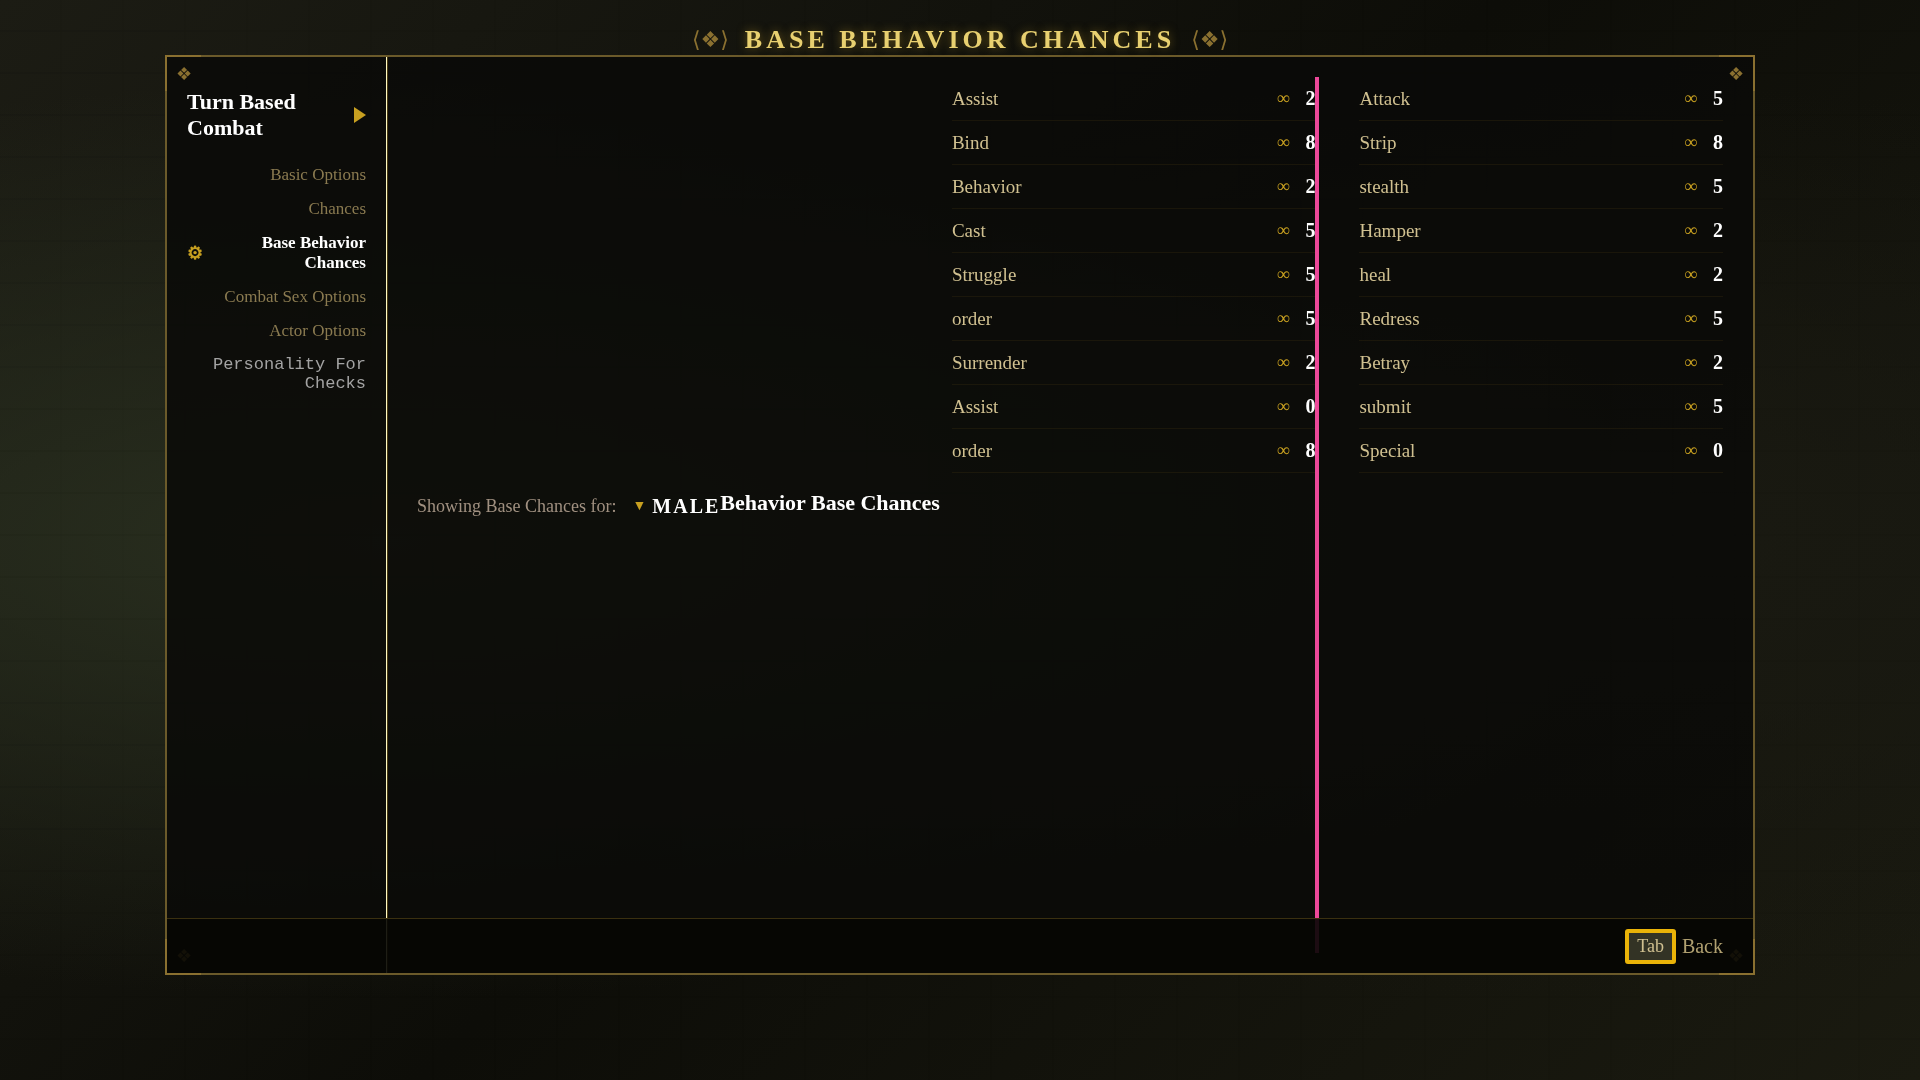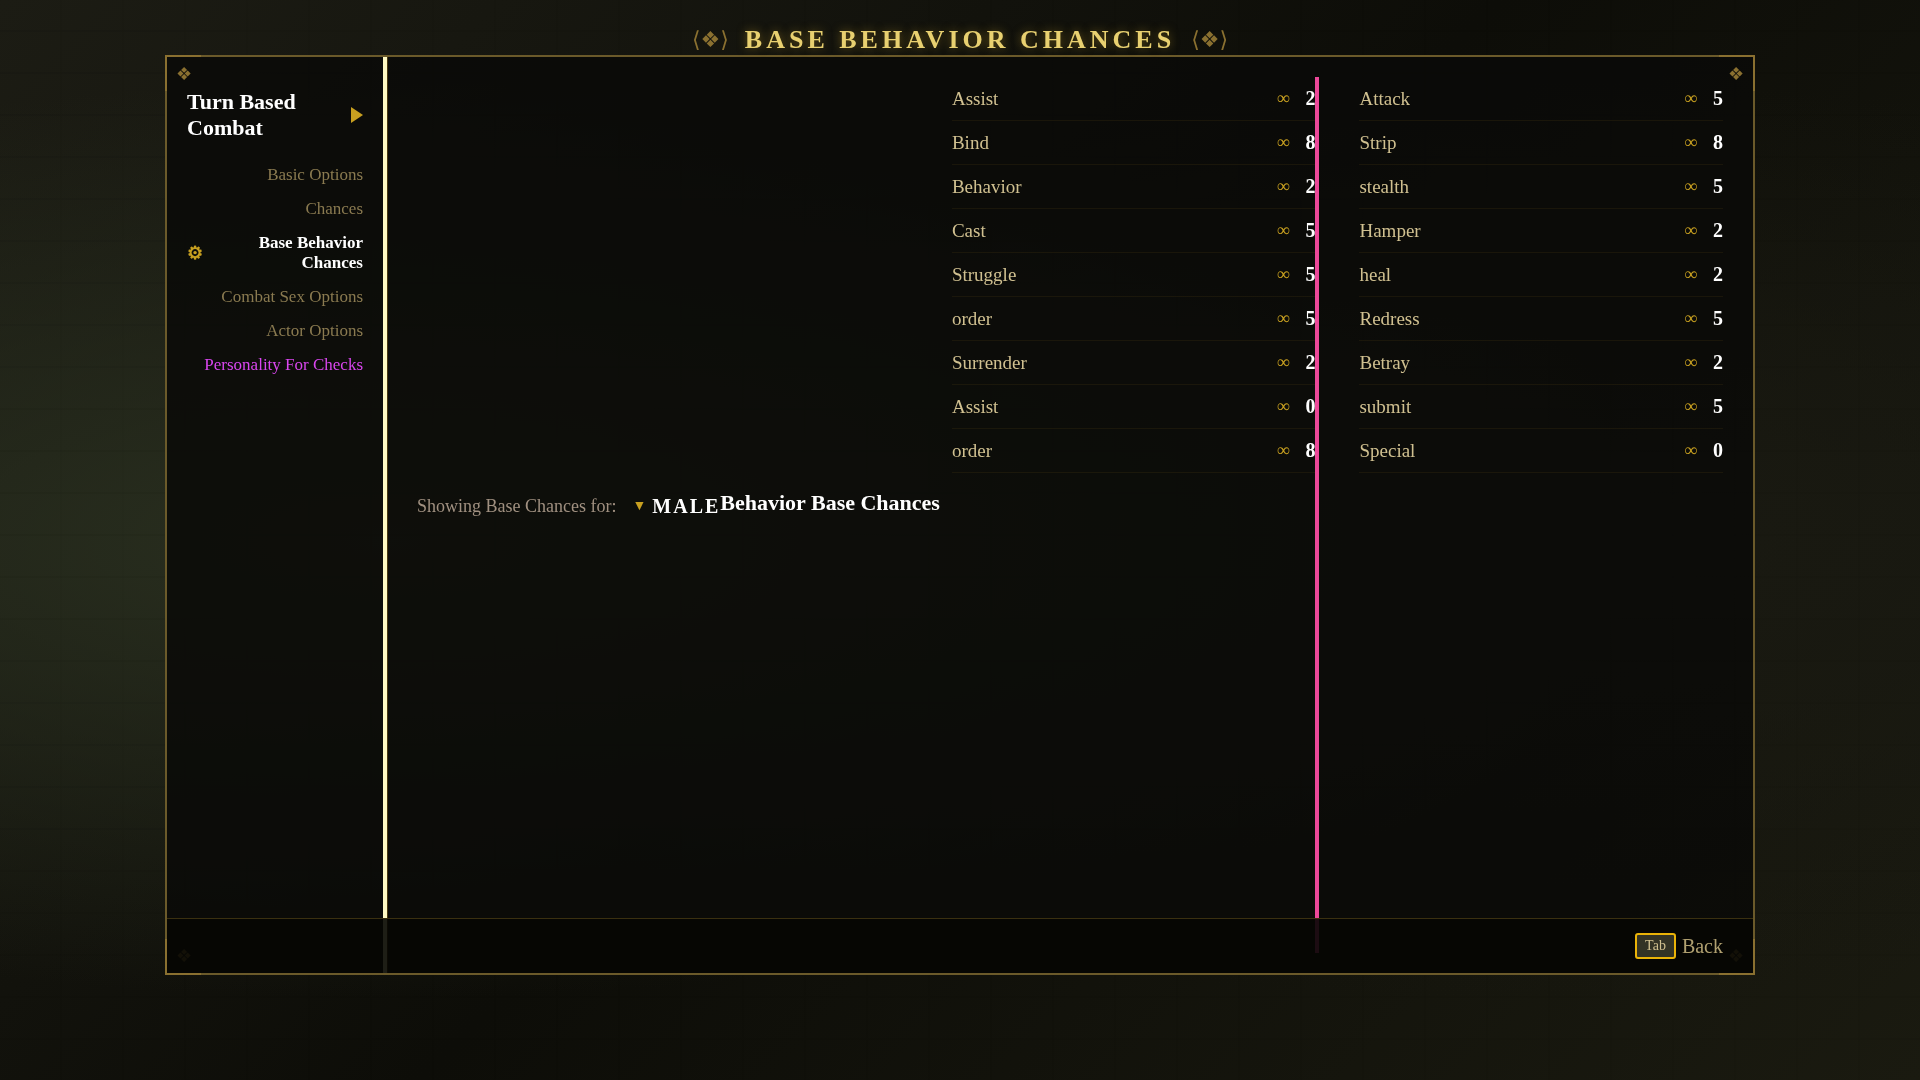--- a/index.html
+++ b/index.html
@@ -93,21 +93,21 @@
     
     .layout {
       display: flex;
       height: 100%;
     }
 
     
     .sidebar {
       width: 220px;
       flex-shrink: 0;
-      border-right: 4px solid #fef9c3;
+      border-right: 1px solid #fef9c3;
       padding: 20px 0;
       display: flex;
       flex-direction: column;
       gap: 2px;
     }
 
     .sidebar-title {
       color: #ffffff;
       font-size: 22px;
       font-weight: bold;
@@ -257,23 +257,23 @@
       border-top: 1px solid #3a3010;
       display: flex;
       align-items: center;
       justify-content: flex-end;
       padding-right: 30px;
       gap: 6px;
     }
 
     .key-label {
       background: #333325;
-      border: 2px solid #eab308;
+      border: 4px solid #eab308;
       color: #d0c090;
-      font-size: 14px;
+      font-size: 18px;
       padding: 3px 8px;
       border-radius: 3px;
     }
 
     .key-text {
       color: #b0a070;
       font-size: 20px;
     }
 
     
@@ -321,21 +321,21 @@
       <div class="sidebar-item active-with-icon">
         <span class="gear-icon">⚙</span>
         <span>Base Behavior Chances</span>
       </div>
       <div class="sidebar-item" style="color:#8a7a50;">
         <span>Combat Sex Options</span>
       </div>
       <div class="sidebar-item" style="color:#8a7a50;">
         <span>Actor Options</span>
       </div>
-      <div class="sidebar-item" style="color:#d946ef;">
+      <div class="sidebar-item" style="color:#a3a3a3;font-family:Liberation Mono, monospace;">
         <span>Personality For Checks</span>
       </div>
     </div>
 
     <div class="main-content">
 
       <div class="showing-row">
         <span>Showing Base Chances for:</span>
         <span class="dropdown-arrow">▼</span>
         <span class="gender-value">MALE</span>

